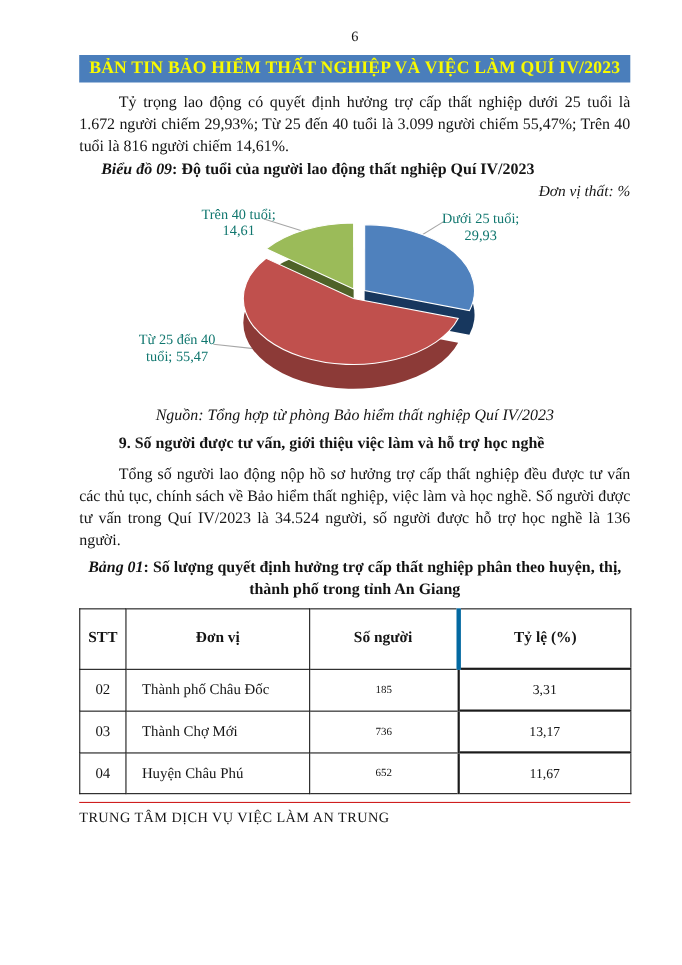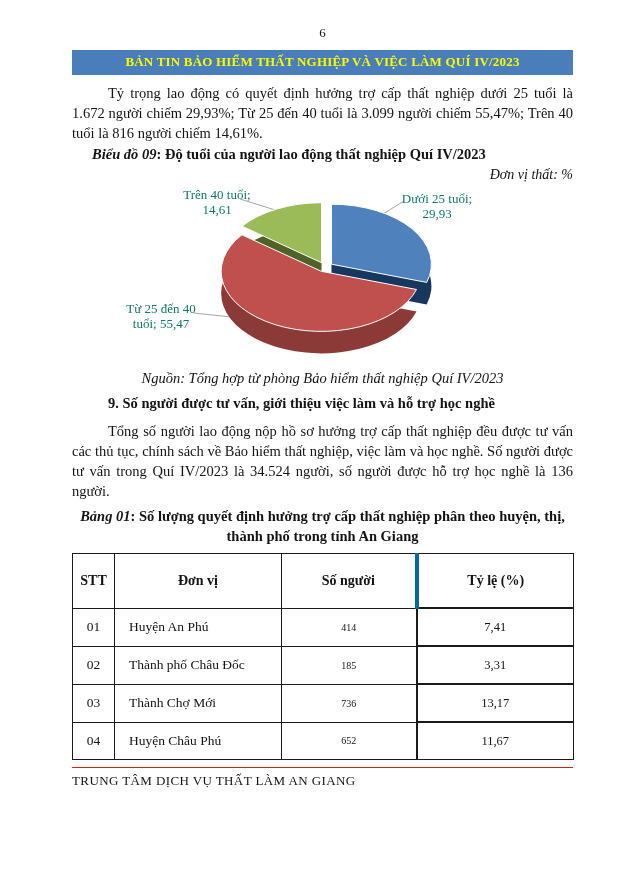--- a/index.html
+++ b/index.html
@@ -5,21 +5,21 @@
   html,body{margin:0;padding:0;}
   body{
     width:620px;height:877px;background:#ffffff;color:#141414;
     font-family:"Liberation Serif","DejaVu Serif",serif;
     position:relative;overflow:hidden;
   }
   .page{padding:25px 47px 0 72px;}
   .page-number{text-align:center;font-size:13px;line-height:16px;}
   .banner{
     margin-top:9px;background:#4a7ebb;text-align:center;
-    font-weight:bold;font-size:13px;line-height:16px;padding:4px 2px 5px;
+    font-weight:bold;font-size:16px;line-height:16px;padding:4px 2px 5px;
     letter-spacing:.2px;
   }
   .banner span{color:#f8fa00;}
   .para{
     font-size:14.5px;line-height:20px;text-align:justify;
     text-indent:36px;margin:8px 0 0 0;
   }
   .chart-caption{font-size:14.5px;line-height:20px;font-weight:bold;margin:1px 0 0 20px;}
   .chart-caption .cap-label{font-style:italic;}
   .unit-note{text-align:right;font-style:italic;font-size:14px;line-height:18px;margin-top:2px;}
@@ -112,26 +112,20 @@
     <thead>
       <tr>
         <th>STT</th>
         <th>Đơn vị</th>
         <th>Số người</th>
         <th class="h-pct">Tỷ lệ (%)</th>
       </tr>
     </thead>
     <tbody>
       <tr>
-        <td class="c-stt">01</td>
-        <td class="c-unit">Huyện An Phú</td>
-        <td class="c-count">414</td>
-        <td class="c-pct">7,41</td>
-      </tr>
-      <tr>
         <td class="c-stt">02</td>
         <td class="c-unit">Thành phố Châu Đốc</td>
         <td class="c-count">185</td>
         <td class="c-pct">3,31</td>
       </tr>
       <tr>
         <td class="c-stt">03</td>
         <td class="c-unit">Thành Chợ Mới</td>
         <td class="c-count">736</td>
         <td class="c-pct">13,17</td>
@@ -139,15 +133,15 @@
       <tr>
         <td class="c-stt">04</td>
         <td class="c-unit">Huyện Châu Phú</td>
         <td class="c-count">652</td>
         <td class="c-pct">11,67</td>
       </tr>
     </tbody>
   </table>
 
   <div class="footer-rule"></div>
-  <div class="footer-text">TRUNG TÂM DỊCH VỤ THẤT LÀM AN GIANG</div>
+  <div class="footer-text">TRUNG TÂM DỊCH VỤ VIỆC LÀM AN TRUNG</div>
 
 </div>
 
 </body></html>

